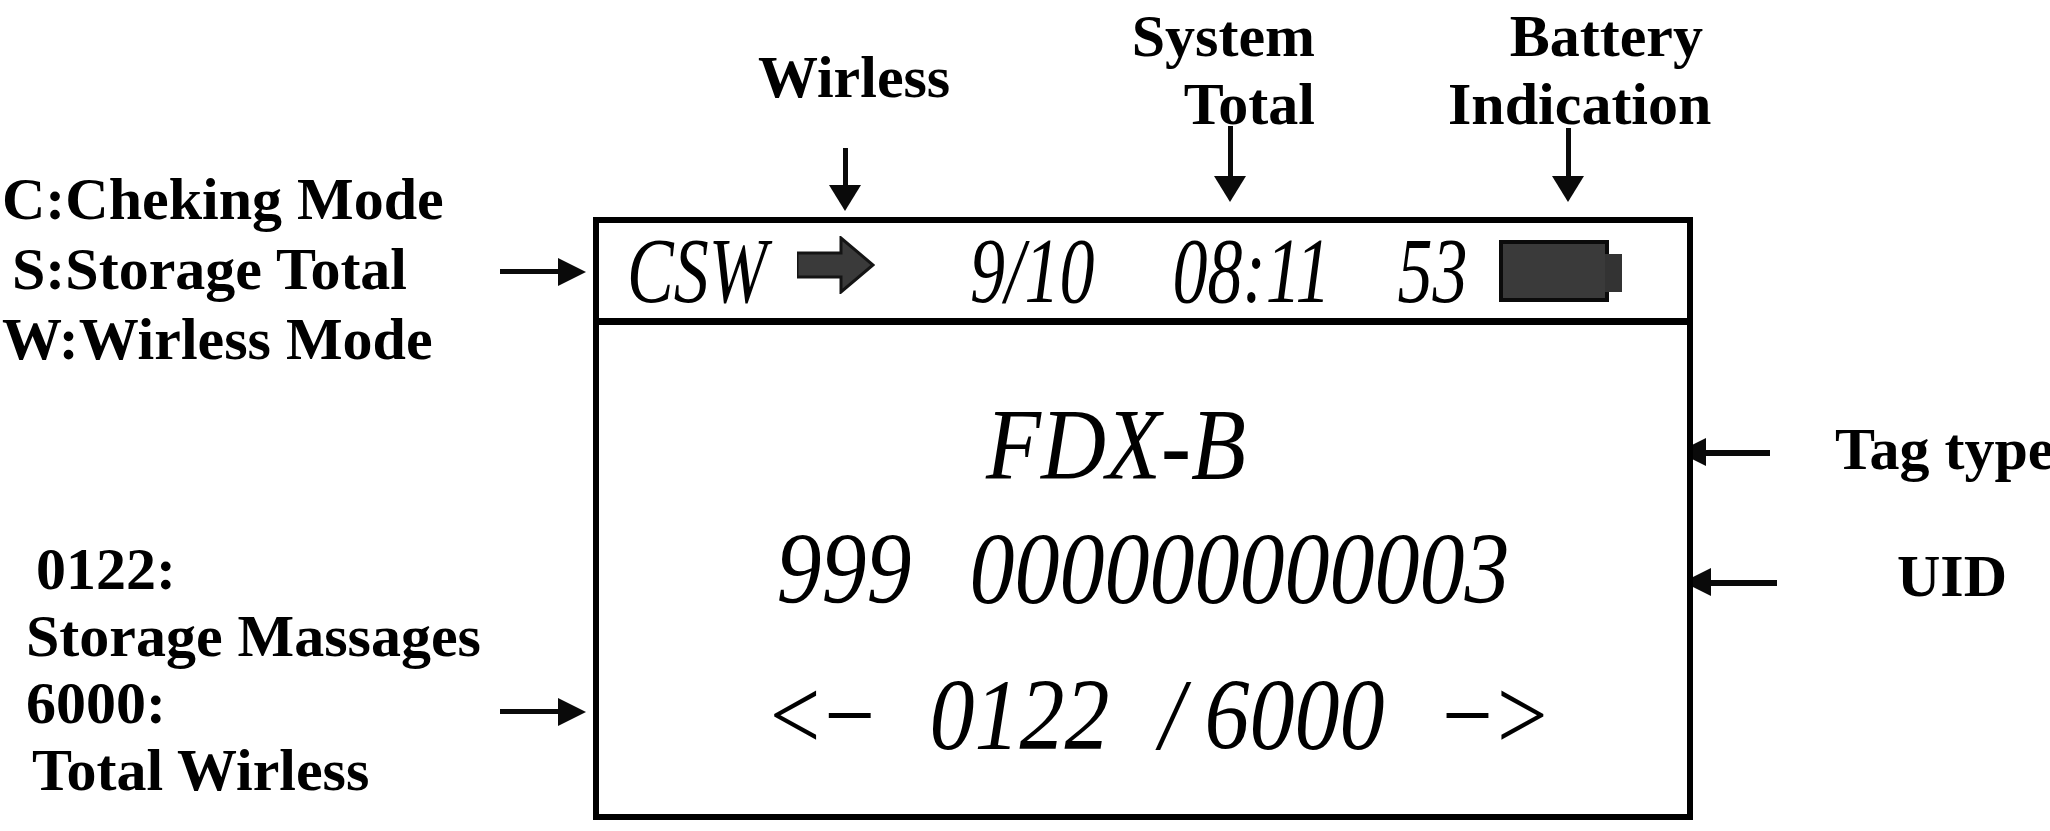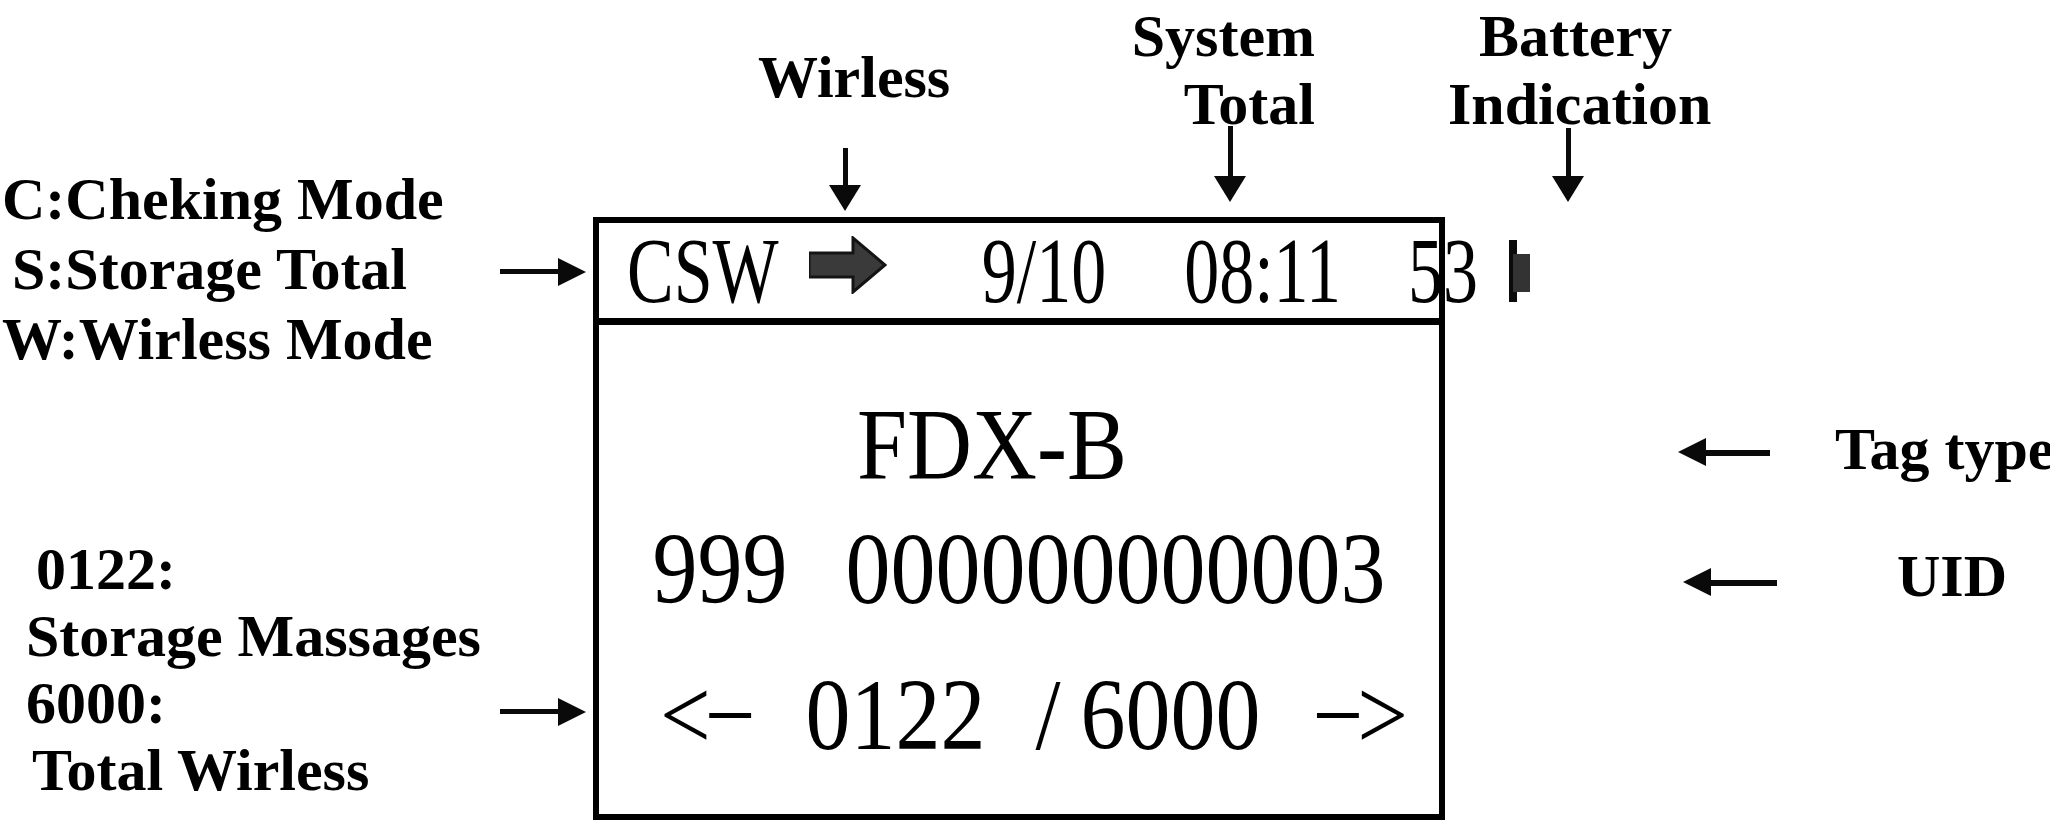--- a/index.html
+++ b/index.html
@@ -2,22 +2,22 @@
 <html><head>
 <meta charset="utf-8">
 <style>
   html,body{margin:0;padding:0;background:#fff;}
   .canvas{
     position:relative;width:2050px;height:831px;background:#fff;
     font-family:"Liberation Serif",serif;color:#000;overflow:hidden;
   }
   
   .screen{
-    position:absolute;left:593px;top:217px;width:852px;height:603px;
-    border:6px solid #000;box-sizing:border-box;background:#fff;
+    position:absolute;left:593px;top:217px;width:1100px;height:603px;
+    border:6px solid #000;box-sizing:border-box;background:#fff;font-style:italic;
   }
   .status-bar{
     position:absolute;left:0;top:0;width:100%;height:102px;
     border-bottom:7px solid #000;box-sizing:border-box;
     display:flex;align-items:center;
     font-size:70px;line-height:1;white-space:nowrap;
   }
   .stretch{display:inline-block;transform:scaleY(1.33);transform-origin:center;}
   .sb-mode{margin-left:28px;}
   .sb-wifi{margin-left:30px;display:inline-block;}
@@ -46,21 +46,21 @@
   .ctr-next{margin-left:52px;}
   
   .ann{position:absolute;font-weight:bold;font-size:60px;line-height:70px;white-space:nowrap;}
   .mode-legend{left:2px;top:164px;}
   .mode-legend .l2{padding-left:10px;}
   .storage-legend{left:26px;top:536px;line-height:67px;}
   .storage-legend .l1{padding-left:10px;}
   .storage-legend .l4{padding-left:6px;}
   .lab-wireless{left:758px;top:42px;width:190px;text-align:center;}
   .lab-system{left:1125px;top:2px;width:190px;text-align:right;line-height:68px;}
-  .lab-battery{left:1448px;top:2px;width:255px;text-align:center;line-height:68px;}
+  .lab-battery{left:1448px;top:2px;width:255px;text-align:right;line-height:68px;}
   .lab-tagtype{left:1835px;top:414px;}
   .lab-uid{left:1897px;top:541px;}
   
   .shaft-v{position:absolute;width:5px;background:#0a0a0a;}
   .shaft-h{position:absolute;height:5px;background:#0a0a0a;}
   .head-down{position:absolute;width:0;height:0;
     border-left:16px solid transparent;border-right:16px solid transparent;
     border-top:26px solid #0a0a0a;}
   .head-right{position:absolute;width:0;height:0;
     border-top:14px solid transparent;border-bottom:14px solid transparent;

